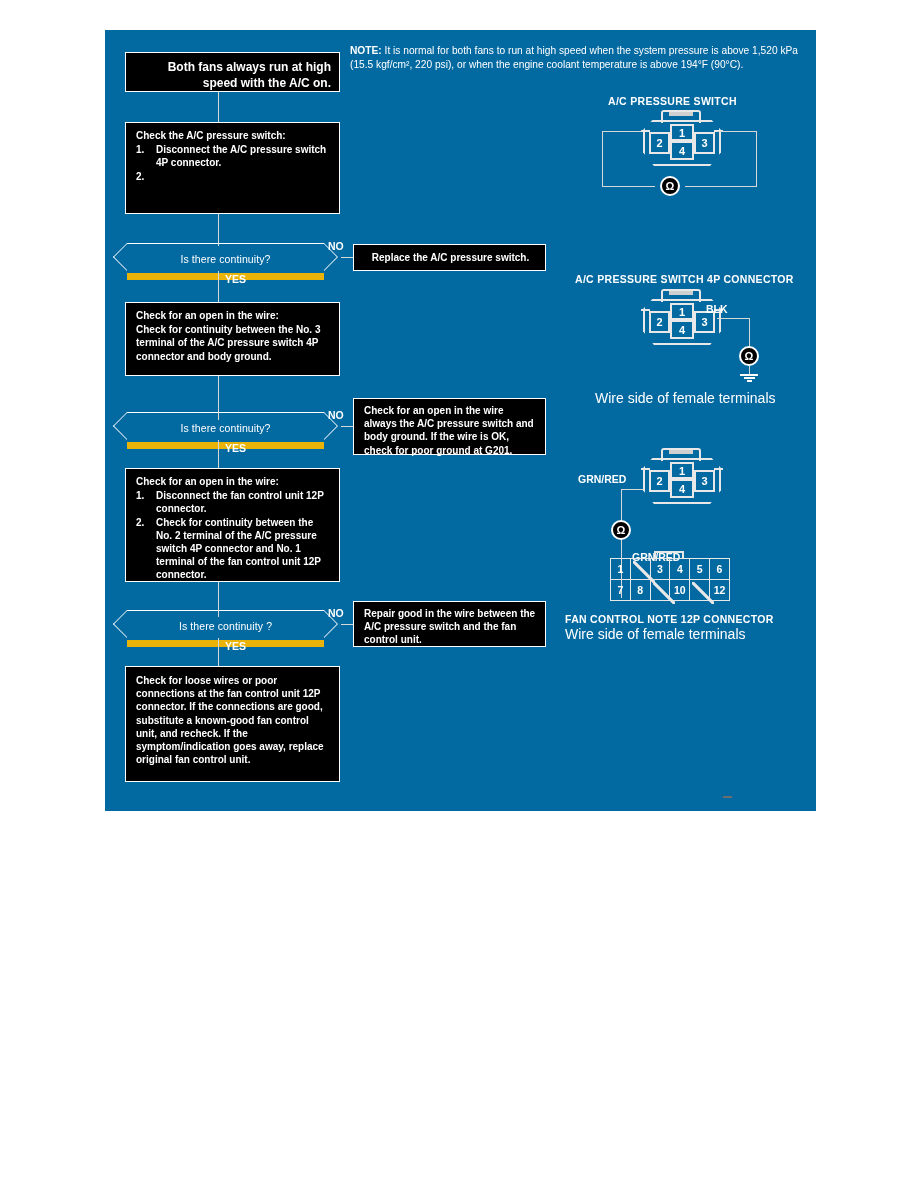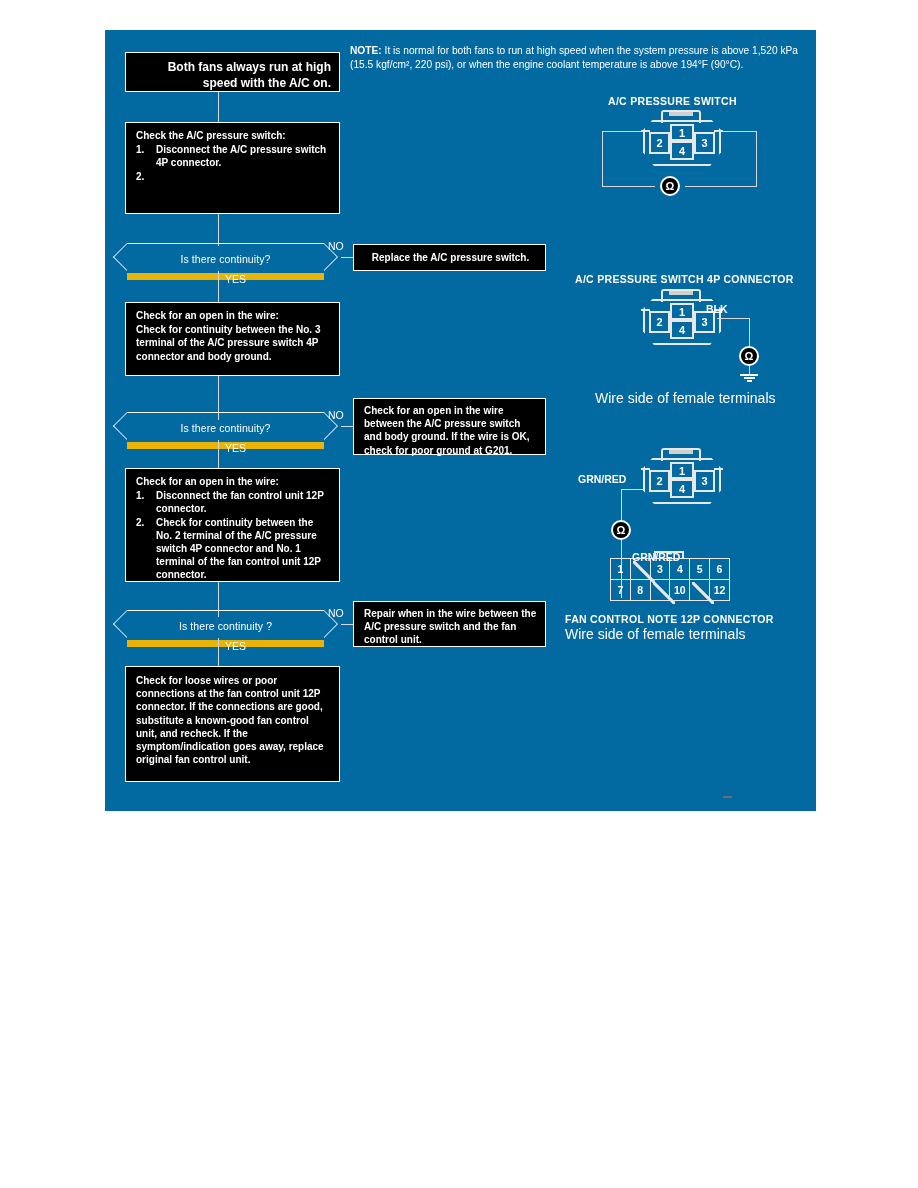--- a/index.html
+++ b/index.html
@@ -73,21 +73,21 @@
   .dia .tipR {
     right: -14px;
     clip-path: polygon(100% 50%, 0 0, 0 4%, 92% 50%, 0 96%, 0 100%);
     background: #fff;
   }
 
   
   .vline { position: absolute; width: 1px; background: #d8d8d8; }
   .hline { position: absolute; height: 1px; background: #d8d8d8; }
 
-  .lbl { position: absolute; font-size: 10.5px; color:#fff; }
+  .lbl { position: absolute; font-size: 10.5px; color:#fff;font-weight:bold; }
 
   
   #note {
     position: absolute;
     left: 245px; top: 14px; width: 452px;
     font-size: 10.2px; line-height: 1.42;
     color: #ffffff;
   }
 
   
@@ -227,21 +227,21 @@
 
   <div class="dia" style="left:22px; top:382px; width:197px;">
     <span class="tipL"></span>
     <span class="tipR"></span>
     <span>Is there continuity?</span>
   </div>
   <div class="hline" style="left:236px; top:396px; width:112px;"></div>
   <div class="lbl" style="left:223px; top:379px;">NO</div>
   <div class="fbox" style="left:248px; top:368px; width:193px; height:57px;">
     <div class="inner" style="font-size:10px; padding-top:5px;">
-      <p>Check for an open in the wire between the A/C pressure switch and body ground. If the wire is OK, check for poor ground at G201.</p>
+      <p>Check for an open in the wire always the A/C pressure switch and body ground. If the wire is OK, check for poor ground at G201.</p>
     </div>
   </div>
   <div class="vline" style="left:113px; top:410px; height:36px;"></div>
   <div class="lbl" style="left:120px; top:412px;">YES</div>
 
   <div class="fbox" style="left:20px; top:438px; width:215px; height:114px;">
     <div class="inner" style="font-size:10px;">
       <p class="hd">Check for an open in the wire:</p>
       <ul class="nlist">
         <li>
@@ -259,21 +259,21 @@
 
   <div class="dia" style="left:22px; top:580px; width:197px;">
     <span class="tipL"></span>
     <span class="tipR"></span>
     <span>Is there continuity ?</span>
   </div>
   <div class="hline" style="left:236px; top:594px; width:112px;"></div>
   <div class="lbl" style="left:223px; top:577px;">NO</div>
   <div class="fbox" style="left:248px; top:571px; width:193px; height:46px;">
     <div class="inner" style="font-size:10px; padding-top:5px;">
-      <p>Repair when in the wire between the A/C pressure switch and the fan control unit.</p>
+      <p>Repair good in the wire between the A/C pressure switch and the fan control unit.</p>
     </div>
   </div>
   <div class="vline" style="left:113px; top:608px; height:34px;"></div>
   <div class="lbl" style="left:120px; top:610px;">YES</div>
 
   <div class="fbox" style="left:20px; top:636px; width:215px; height:116px;">
     <div class="inner" style="font-size:10px; padding-top:7px;">
       <p>Check for loose wires or poor connections at the fan control unit 12P connector. If the connections are good, substitute a known-good fan control unit, and recheck. If the symptom/indication goes away, replace original fan control unit.</p>
     </div>
   </div>

